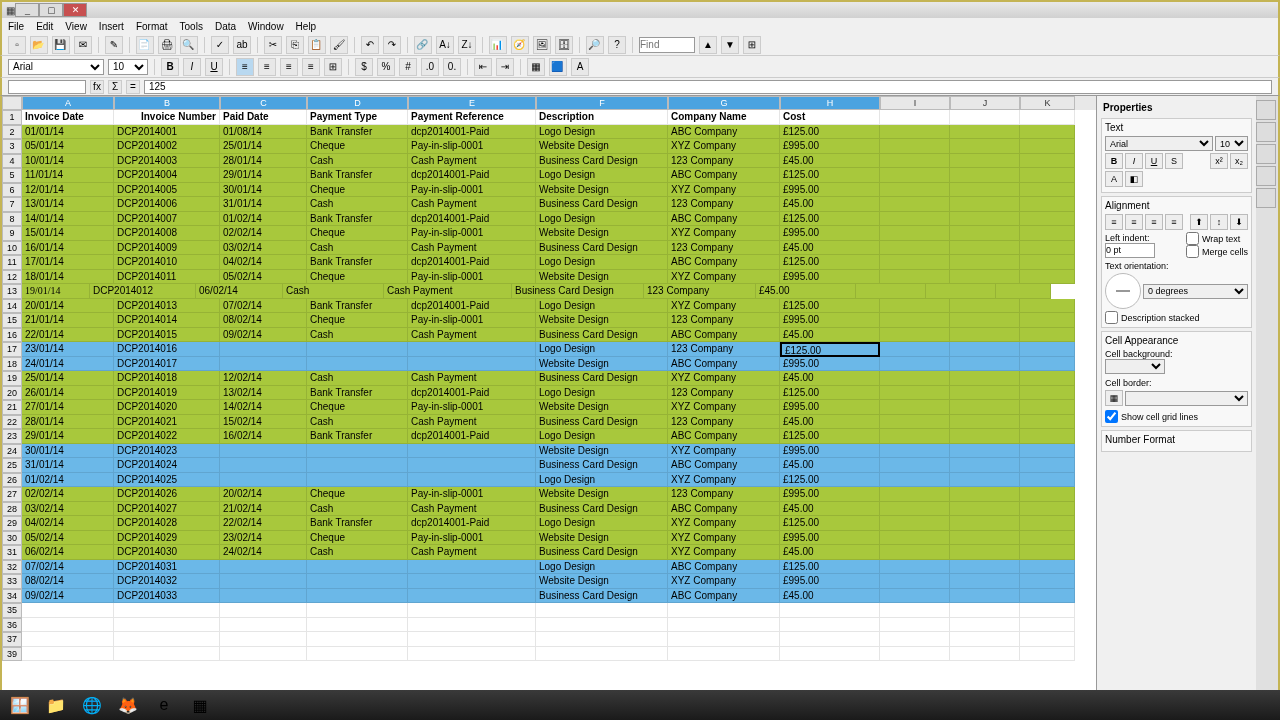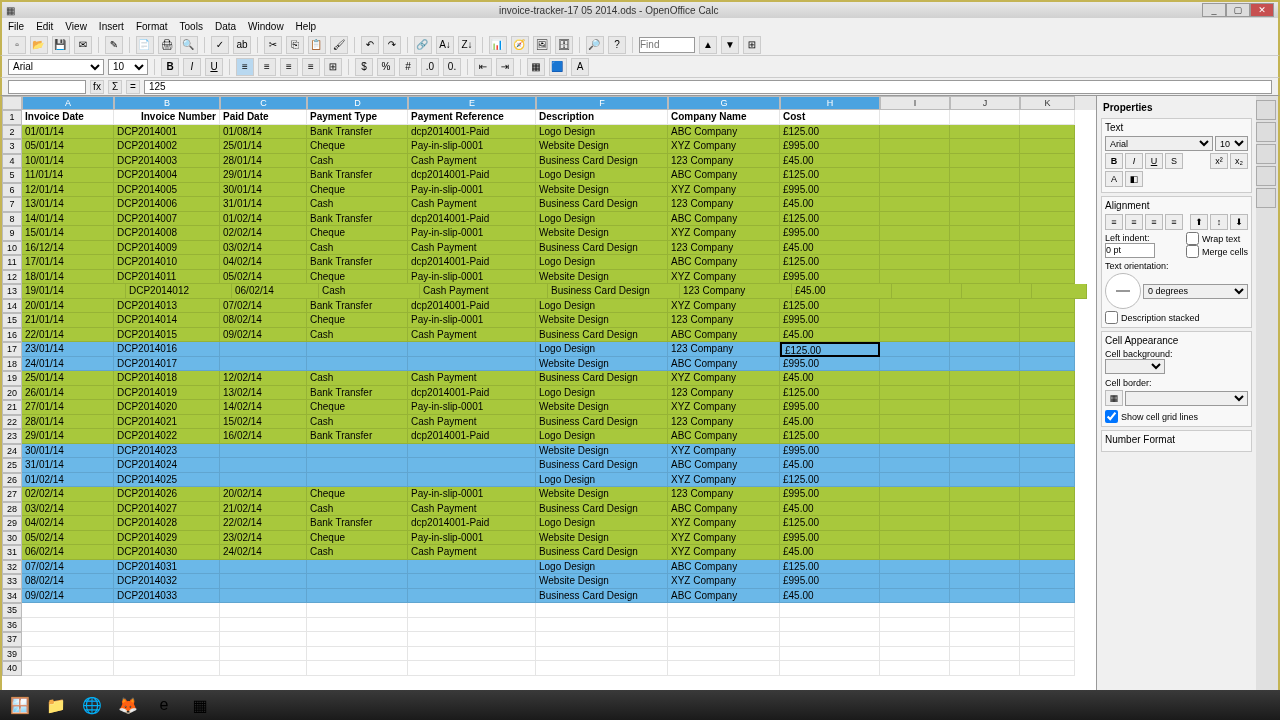--- a/index.html
+++ b/index.html
@@ -49,21 +49,20 @@
 .task-item { width: 32px; height: 26px; display: flex; align-items: center; justify-content: center; cursor: pointer; }
 .orient-circle { width: 36px; height: 36px; border: 1px solid #bbb; border-radius: 50%; background: #fff; position: relative; }
 .orient-circle::after { content:''; position:absolute; left:50%; top:50%; width:14px; height:1px; background:#333; transform: translate(-50%,-50%); }
 .checkbox-row { display: flex; align-items: center; gap: 3px; font-size: 9px; }
 </style>
 </head>
 <body>
 
 <div class="titlebar">
   <span>▦</span>
-  <span class="title">invoice-tracker-17 05 2014.ods - OpenOffice Calc</span>
   <div class="win-controls">
     <div class="win-btn">_</div>
     <div class="win-btn">▢</div>
     <div class="win-btn close">✕</div>
   </div>
 </div>
 
 <div class="menubar" id="menubar">
     <span>File</span>
     <span>Edit</span>
@@ -297,21 +296,21 @@
           <div class="cell" style="width: 128px;">Pay-in-slip-0001</div>
           <div class="cell" style="width: 132px;">Website Design</div>
           <div class="cell" style="width: 112px;">XYZ Company</div>
           <div class="cell" style="width: 100px;">£995.00</div>
           <div class="cell" style="width: 70px;"></div>
           <div class="cell" style="width: 70px;"></div>
           <div class="cell" style="width: 55px;"></div>
         </div>
         <div class="row paid">
           <div class="row-head">10</div>
-          <div class="cell" style="width: 92px;">16/12/14</div>
+          <div class="cell" style="width: 92px;">16/01/14</div>
           <div class="cell" style="width: 106px;">DCP2014009</div>
           <div class="cell" style="width: 87px;">03/02/14</div>
           <div class="cell" style="width: 101px;">Cash</div>
           <div class="cell" style="width: 128px;">Cash Payment</div>
           <div class="cell" style="width: 132px;">Business Card Design</div>
           <div class="cell" style="width: 112px;">123 Company</div>
           <div class="cell" style="width: 100px;">£45.00</div>
           <div class="cell" style="width: 70px;"></div>
           <div class="cell" style="width: 70px;"></div>
           <div class="cell" style="width: 55px;"></div>
@@ -339,21 +338,21 @@
           <div class="cell" style="width: 128px;">Pay-in-slip-0001</div>
           <div class="cell" style="width: 132px;">Website Design</div>
           <div class="cell" style="width: 112px;">XYZ Company</div>
           <div class="cell" style="width: 100px;">£995.00</div>
           <div class="cell" style="width: 70px;"></div>
           <div class="cell" style="width: 70px;"></div>
           <div class="cell" style="width: 55px;"></div>
         </div>
         <div class="row paid">
           <div class="row-head">13</div>
-          <div class="cell" style="width: 104px;">19/01/14</div>
+          <div class="cell" style="width: 68px; font-family: Liberation Serif, serif;">19/01/14</div>
           <div class="cell" style="width: 106px;">DCP2014012</div>
           <div class="cell" style="width: 87px;">06/02/14</div>
           <div class="cell" style="width: 101px;">Cash</div>
           <div class="cell" style="width: 128px;">Cash Payment</div>
           <div class="cell" style="width: 132px;">Business Card Design</div>
           <div class="cell" style="width: 112px;">123 Company</div>
           <div class="cell" style="width: 100px;">£45.00</div>
           <div class="cell" style="width: 70px;"></div>
           <div class="cell" style="width: 70px;"></div>
           <div class="cell" style="width: 55px;"></div>
@@ -689,34 +688,20 @@
           <div class="cell" style="width: 128px;"></div>
           <div class="cell" style="width: 132px;"></div>
           <div class="cell" style="width: 112px;"></div>
           <div class="cell" style="width: 100px;"></div>
           <div class="cell" style="width: 70px;"></div>
           <div class="cell" style="width: 70px;"></div>
           <div class="cell" style="width: 55px;"></div>
         </div>
         <div class="row empty">
           <div class="row-head">39</div>
-          <div class="cell" style="width: 92px;"></div>
-          <div class="cell" style="width: 106px;"></div>
-          <div class="cell" style="width: 87px;"></div>
-          <div class="cell" style="width: 101px;"></div>
-          <div class="cell" style="width: 128px;"></div>
-          <div class="cell" style="width: 132px;"></div>
-          <div class="cell" style="width: 112px;"></div>
-          <div class="cell" style="width: 100px;"></div>
-          <div class="cell" style="width: 70px;"></div>
-          <div class="cell" style="width: 70px;"></div>
-          <div class="cell" style="width: 55px;"></div>
-        </div>
-        <div class="row empty">
-          <div class="row-head">40</div>
           <div class="cell" style="width: 92px;"></div>
           <div class="cell" style="width: 106px;"></div>
           <div class="cell" style="width: 87px;"></div>
           <div class="cell" style="width: 101px;"></div>
           <div class="cell" style="width: 128px;"></div>
           <div class="cell" style="width: 132px;"></div>
           <div class="cell" style="width: 112px;"></div>
           <div class="cell" style="width: 100px;"></div>
           <div class="cell" style="width: 70px;"></div>
           <div class="cell" style="width: 70px;"></div>

